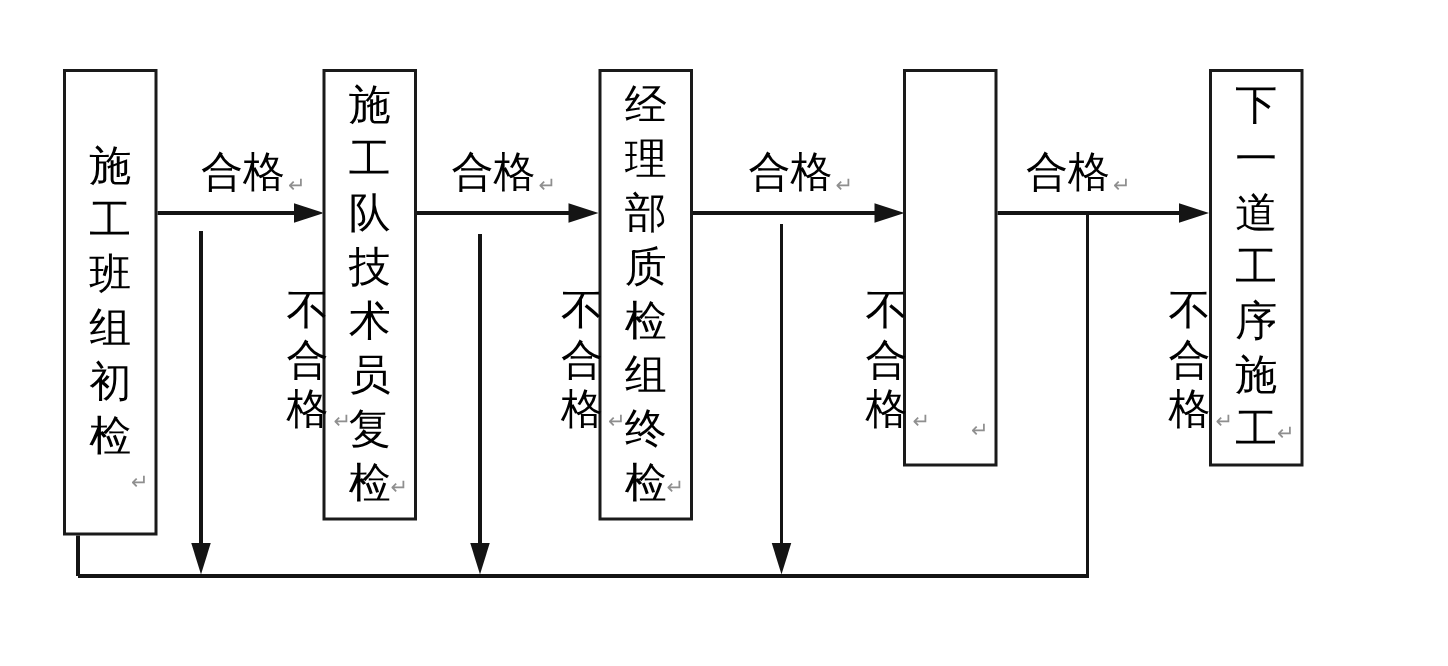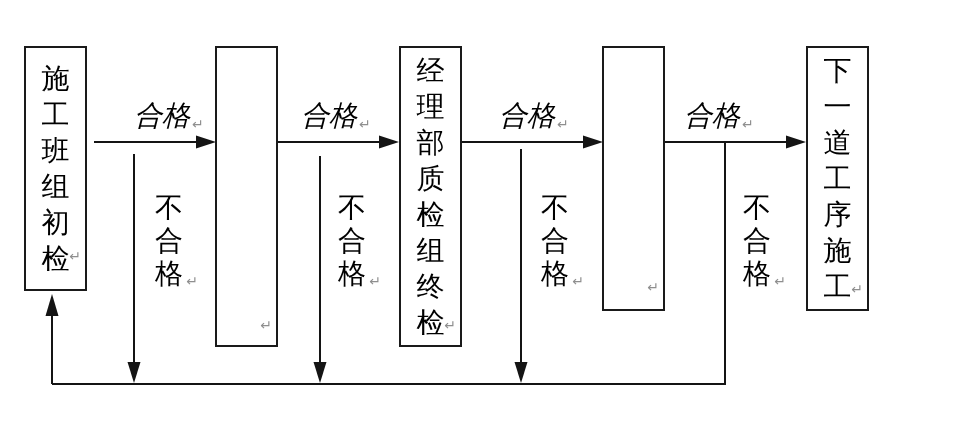--- a/index.html
+++ b/index.html
@@ -47,26 +47,26 @@
     color: #8f8f8f;
     line-height: 14px;
   }
   .box-mark { position: absolute; right: 4px; }
   .pass-label {
     position: absolute;
     font-size: 28px;
     line-height: 30px;
     color: #000000;
     white-space: nowrap;
-    font-style: italic;
   }
   .pass-label .mark { vertical-align: -4px; margin-left: 2px; }
   .fail-label {
     position: absolute;
     width: 30px;
+    margin-left: 36px;
   }
   .fail-label .vtext { line-height: 33px; }
   .fail-mark { position: absolute; right: -14px; bottom: 2px; }
 </style>
 </head>
 <body>
 
 <div class="canvas">
 
   <svg class="connectors" viewBox="0 0 965 444">
@@ -86,26 +86,27 @@
     <polygon class="chead" points="313.5,362 326.5,362 320,383"></polygon>
     <line class="cline" x1="521" y1="149" x2="521" y2="365"></line>
     <polygon class="chead" points="514.5,362 527.5,362 521,383"></polygon>
     <line class="cline" x1="725" y1="142" x2="725" y2="384"></line>
 
     <line class="cline" x1="52" y1="384" x2="726" y2="384"></line>
     <line class="cline" x1="52" y1="384" x2="52" y2="314"></line>
     <polygon class="chead" points="45.5,316 58.5,316 52,294"></polygon>
   </svg>
 
-  <div class="box" style="left:24px; top:46px; width:63px; height:245px;">
+  <div class="box" style="left:42px; top:46px; width:63px; height:311px;">
     <div class="vtext">施工班组初检</div>
     <span class="mark box-mark" style="bottom:26px;">↵</span>
   </div>
 
   <div class="box" style="left:215px; top:46px; width:63px; height:301px;">
+    <div class="vtext">施工队技术员复检</div>
     <span class="mark box-mark" style="bottom:13px;">↵</span>
   </div>
 
   <div class="box" style="left:399px; top:46px; width:63px; height:301px;">
     <div class="vtext"><span>经理部</span><span class="spellwave">质检组</span><span>终检</span></div>
     <span class="mark box-mark" style="bottom:13px;">↵</span>
   </div>
 
   <div class="box" style="left:602px; top:46px; width:63px; height:265px;">
     <span class="mark box-mark" style="bottom:15px;">↵</span>

